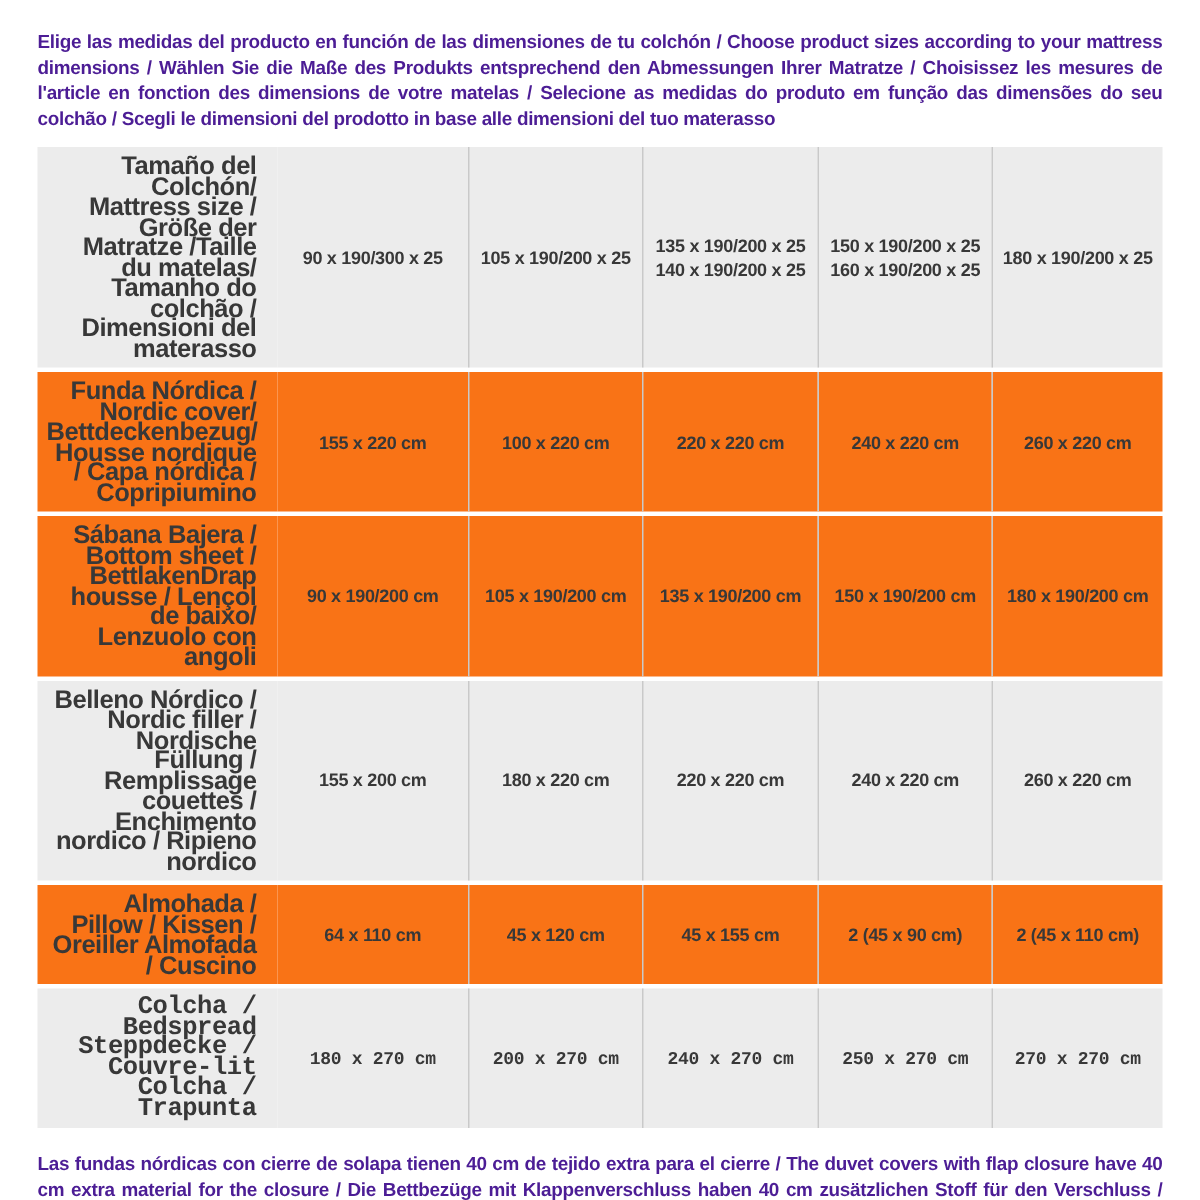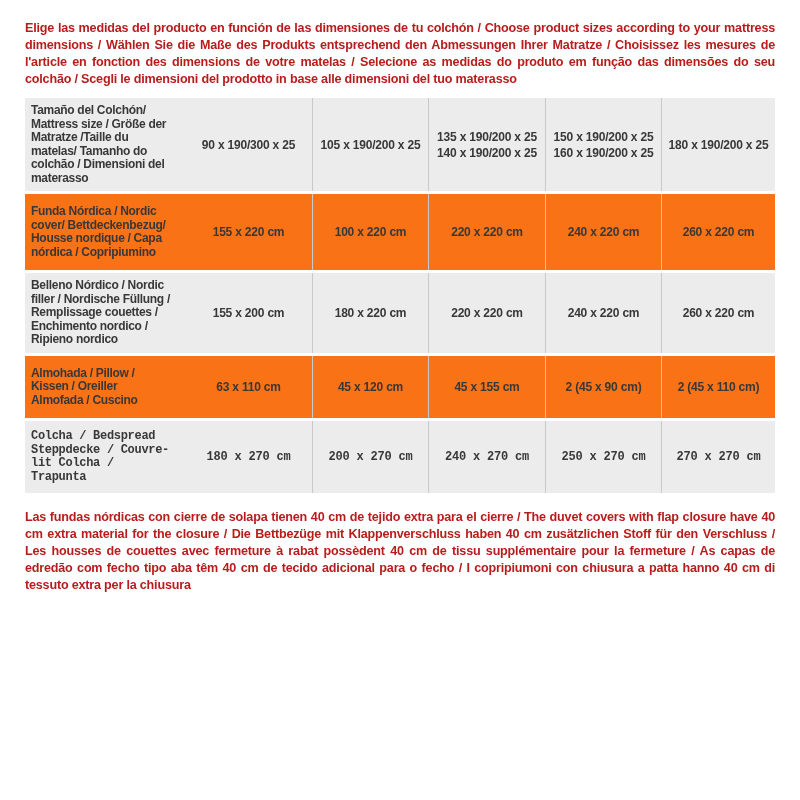--- a/index.html
+++ b/index.html
@@ -10,43 +10,43 @@
     color:#383838;
     height:800px;
     overflow:hidden;
   }
   .page { padding:20px 25px 0 25px; width:800px; }
   .intro, .footnote {
     font-size:12.6px;
     line-height:17px;
     text-align:justify;
     letter-spacing:-0.2px;
-    color:#b91c1c;
+    color:#4c1d95;
   }
   table.size-table {
     width:750px;
     table-layout:fixed;
     border-collapse:separate;
     border-spacing:0 3px;
     margin-top:7px;
   }
   col.c-label { width:160px; }
   col.c1 { width:127px; }
   col.c2 { width:116px; }
   col.c3 { width:117px; }
   col.c4 { width:116px; }
   col.c5 { width:114px; }
   tr.shade td { background:#ececec; }
   td { vertical-align:middle; background:#f97316; }
   td.label {
-    font-size:12px;
+    font-size:17px;
     line-height:13.5px;
     letter-spacing:-0.3px;
     padding:6px 14px 6px 6px;
-    text-align:left;
+    text-align:right;
   }
   td.val {
     font-size:12px;
     letter-spacing:-0.2px;
     text-align:center;
     white-space:pre-line;
     line-height:16px;
     padding:4px 2px;
   }
   td.div { border-left:1px solid #c9c9c9; }
@@ -88,31 +88,39 @@
         <td class="val div">180 x 190/200 x 25</td>
       </tr>
       <tr class="r2">
         <td class="label">Funda Nórdica /  Nordic cover/ Bettdeckenbezug/ Housse nordique  / Capa nórdica / Copripiumino</td>
         <td class="val">155 x 220 cm</td>
         <td class="val div">100 x 220 cm</td>
         <td class="val div">220 x 220 cm</td>
         <td class="val div">240 x 220 cm</td>
         <td class="val div">260 x 220 cm</td>
       </tr>
+      <tr class="r4">
+        <td class="label">Sábana Bajera / Bottom sheet / BettlakenDrap housse / Lençol de baixo/ Lenzuolo con angoli</td>
+        <td class="val">90 x 190/200 cm</td>
+        <td class="val div">105 x 190/200 cm</td>
+        <td class="val div">135 x 190/200 cm</td>
+        <td class="val div">150 x 190/200 cm</td>
+        <td class="val div">180 x 190/200 cm</td>
+      </tr>
       <tr class="r5 shade">
         <td class="label">Belleno Nórdico / Nordic filler / Nordische Füllung / Remplissage couettes / Enchimento nordico / Ripieno nordico</td>
         <td class="val">155 x 200 cm</td>
         <td class="val div">180 x 220 cm</td>
         <td class="val div">220 x 220 cm</td>
         <td class="val div">240 x 220 cm</td>
         <td class="val div">260 x 220 cm</td>
       </tr>
       <tr class="r6">
         <td class="label">Almohada  / Pillow / Kissen / Oreiller Almofada / Cuscino</td>
-        <td class="val">63 x 110 cm</td>
+        <td class="val">64 x 110 cm</td>
         <td class="val div">45 x 120 cm</td>
         <td class="val div">45 x 155 cm</td>
         <td class="val div">2 (45 x 90 cm)</td>
         <td class="val div">2 (45 x 110 cm)</td>
       </tr>
       <tr class="r7 shade">
         <td class="label">Colcha / Bedspread Steppdecke / Couvre-lit Colcha / Trapunta</td>
         <td class="val">180 x 270 cm</td>
         <td class="val div">200 x 270 cm</td>
         <td class="val div">240 x 270 cm</td>

